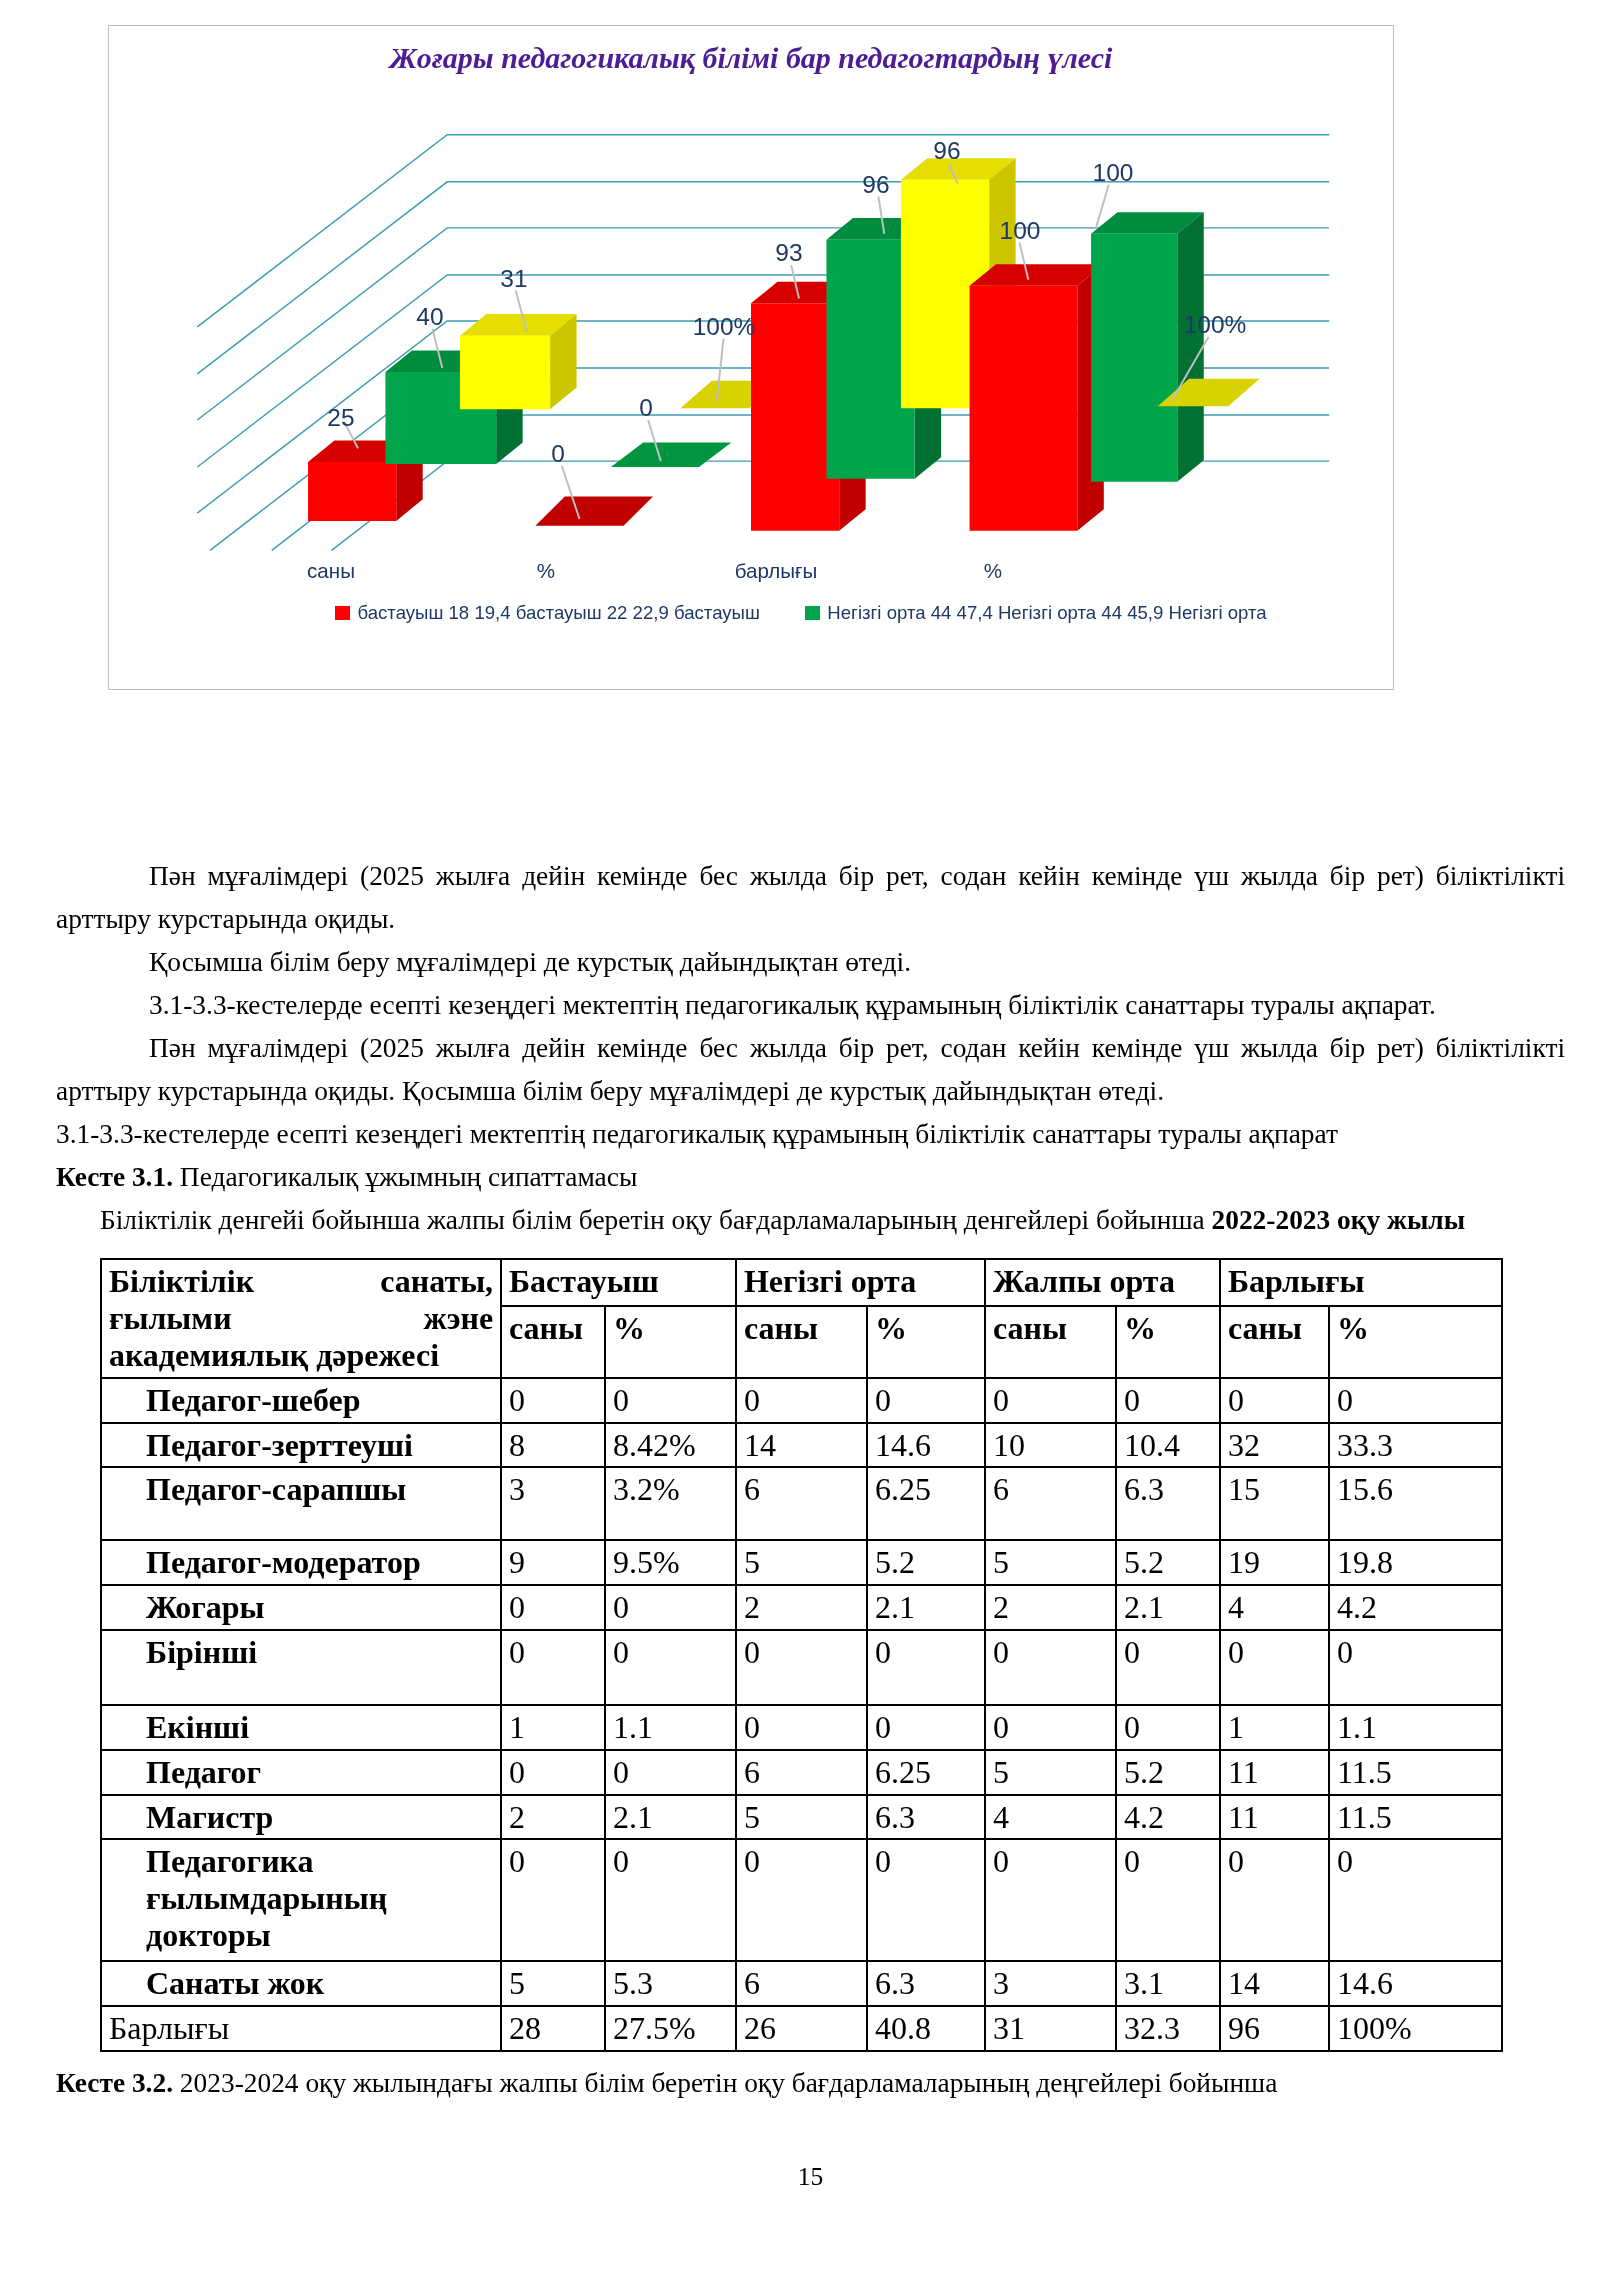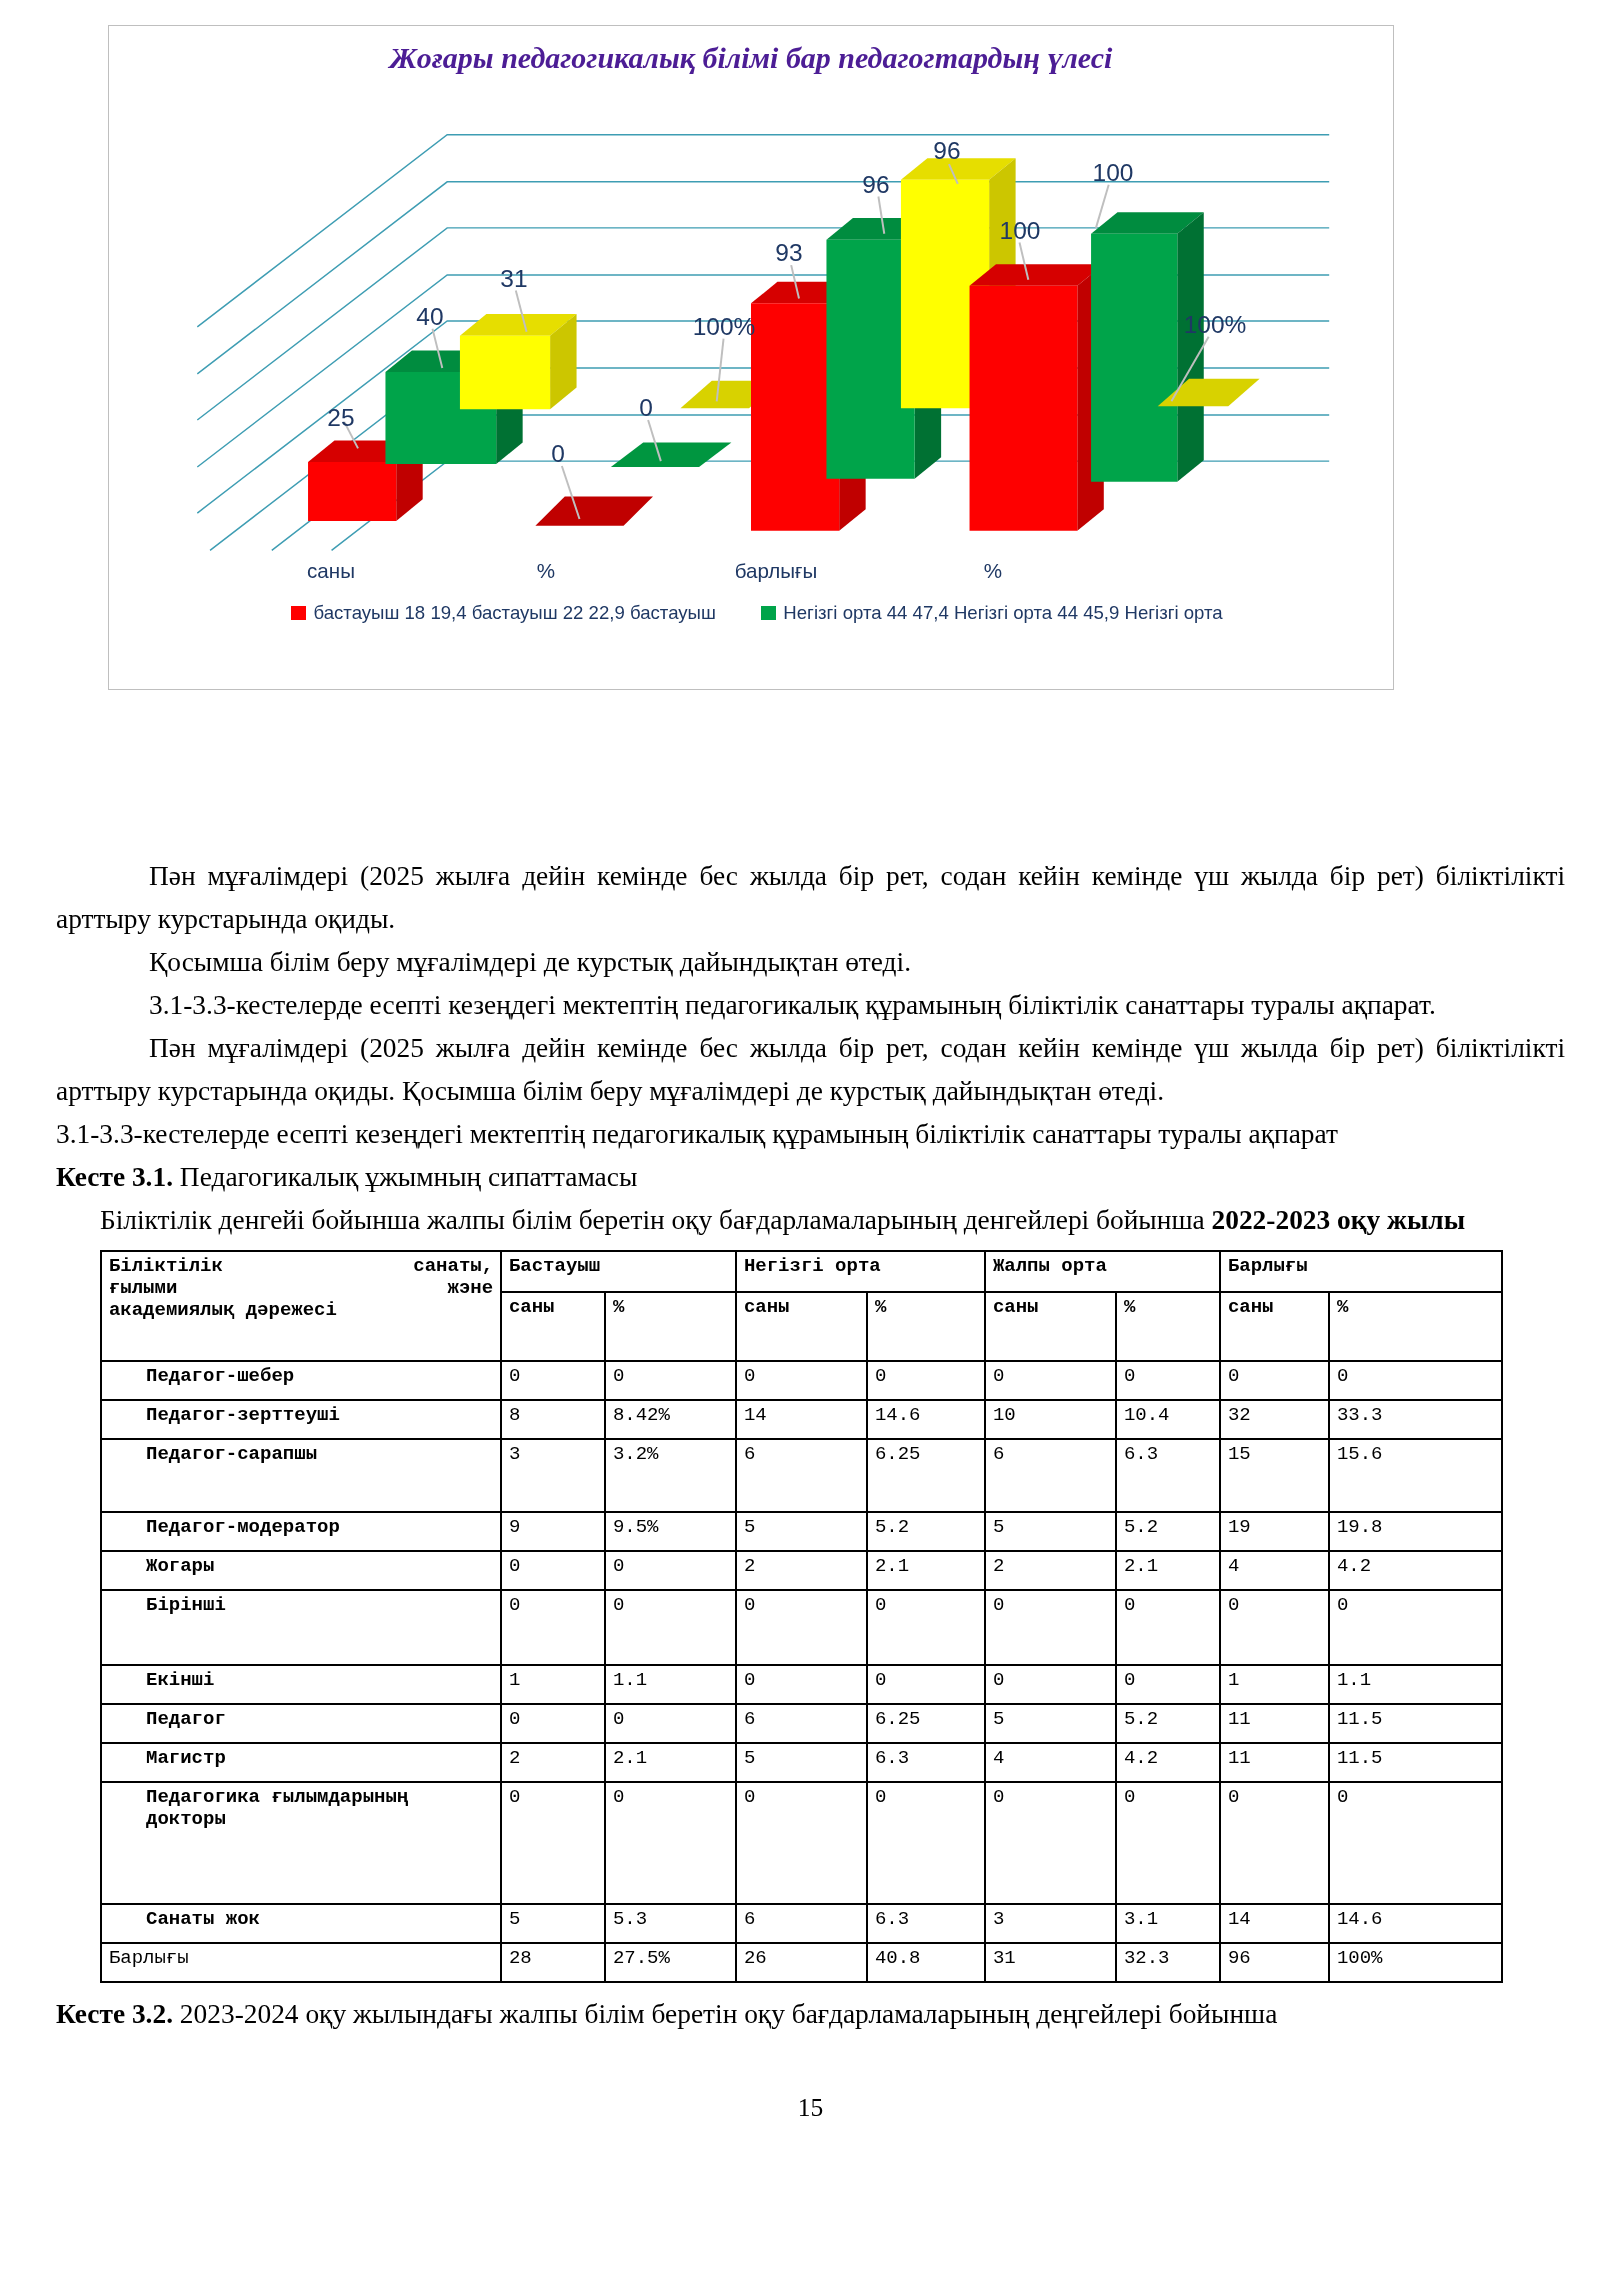--- a/index.html
+++ b/index.html
@@ -15,33 +15,33 @@
   .chart-svg {position:absolute; left:0; top:0;}
   .bl {position:absolute; transform:translate(-50%,-50%); font-family:"Liberation Sans", sans-serif;
        font-size:24.5px; color:#1f3864; white-space:nowrap;}
   .cat {position:absolute; transform:translate(-50%,-50%); font-family:"Liberation Sans", sans-serif;
         font-size:20.6px; color:#1f3864; white-space:nowrap;}
   .legend {position:absolute; left:182px; top:570px; font-family:"Liberation Sans", sans-serif;
            font-size:18.6px; color:#1f3864;}
   .legend-row {display:flex; align-items:center; height:35px;}
   .sq {display:inline-block; width:14.7px; height:14.7px; margin-right:7.8px; flex:0 0 auto;}
   .sq-red {background:#ff0000;} .sq-green {background:#00a44a;} .sq-yellow {background:#ffff00;}
-  .legend-entry {display:flex; align-items:center; white-space:nowrap;}
+  .legend-entry {display:flex; align-items:center; white-space:nowrap;margin-left:44px;}
   .legend-gap {margin-left:45px;}
 
   
   .content {position:absolute; left:56px; top:855px; width:1509px;}
   .para {margin:0; font-size:27.4px; line-height:1.57; text-align:justify;}
   .ind {text-indent:93px;}
   .ind-sm {text-indent:44px;}
   .b {font-weight:bold;}
 
   
   table.qual {border-collapse:collapse; table-layout:fixed; width:1402px; margin-left:44px;
-              margin-top:8px; font-family:Liberation Mono, monospace; font-size:19px;}
+              margin-top:16px; font-family:Liberation Serif, serif; font-size:32px;}
   table.qual td {border:2px solid #000; padding:2.9px 6.9px; vertical-align:top; text-align:left;
                  font-weight:normal; overflow:hidden;}
   table.qual td.lab {font-weight:bold;padding-left:44px;}
   table.qual td.hd {font-weight:bold;}
   tr.h1 {height:41px;} tr.h2 {height:69px;}
   tr.r {height:39px;} tr.r-sar {height:73px;} tr.r-bir {height:75px;} tr.r-dok {height:122px;}
   td.vbot {vertical-align:bottom;}
   .jrow {display:flex; justify-content:space-between;}
 
   .caption32 {margin-top:9.8px; font-size:27.4px;}

